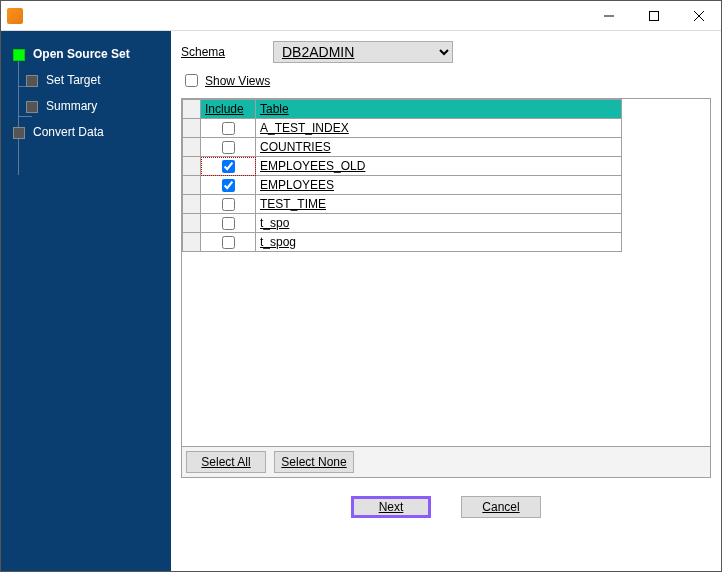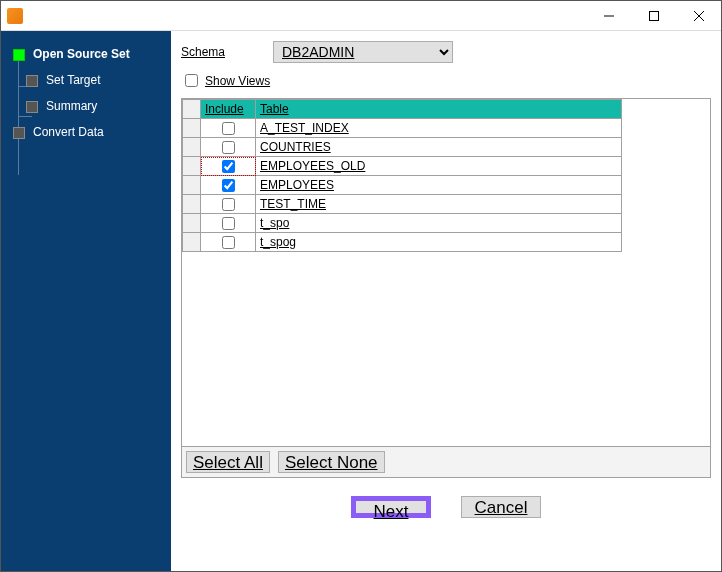--- a/index.html
+++ b/index.html
@@ -100,27 +100,27 @@
   .cell-chk {
     text-align: center !important;
   }
   .cell-chk input { margin: 0; vertical-align: middle; }
   .focus-row { outline: 1px dotted #c00; outline-offset: -1px; }
   .grid-scroll { flex: 1; background: #fff; overflow: auto; }
   .sel-buttons { display: flex; gap: 8px; border-top: 1px solid #a0a0a0; padding: 4px; background: #f3f3f3;}
   .sel-buttons button, .footer button {
     min-width: 80px; height: 22px;
     background: #e1e1e1; border: 1px solid #adadad;
-    font-family: inherit; font-size: 17px; cursor: pointer;
+    font-family: inherit; font-size: 12px; cursor: pointer;
   }
   .footer {
     display: flex; justify-content: center; gap: 30px;
     padding: 10px 0 12px 0;
   }
-  .footer .primary { border: 5px solid #8b5cf6; }
+  .footer .primary { border: 3px solid #8b5cf6; }
   input[type="checkbox"] { width: 13px; height: 13px; }
 </style>
 </head>
 <body>
 
 <div class="window">
   <div class="titlebar">
     <div class="appicon"></div>
     <div class="spacer"></div>
     <div class="winbtn">

